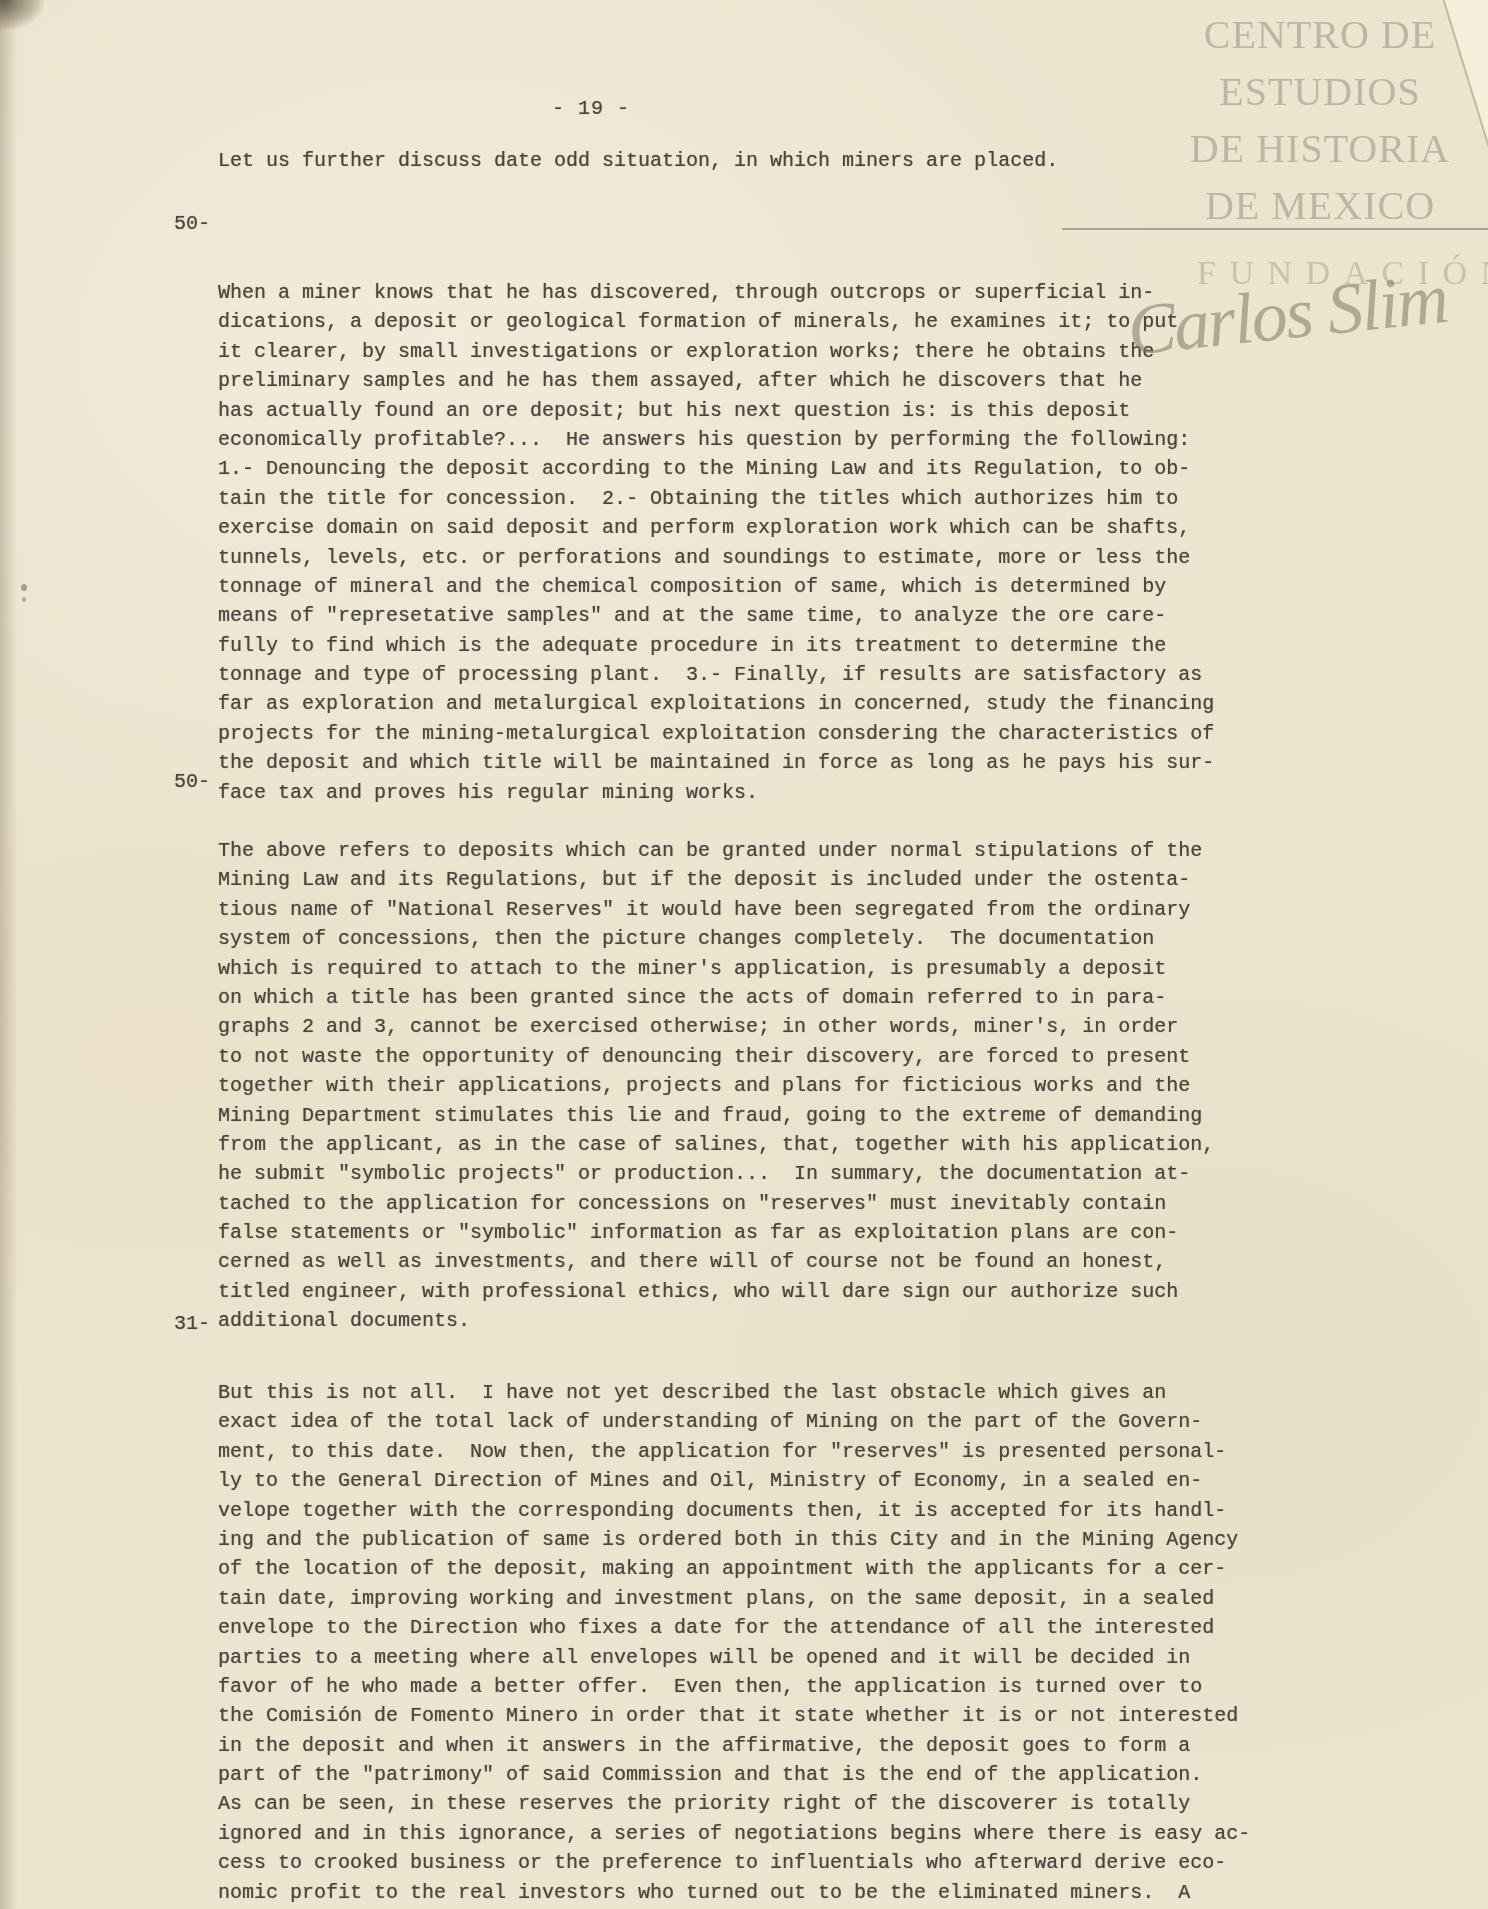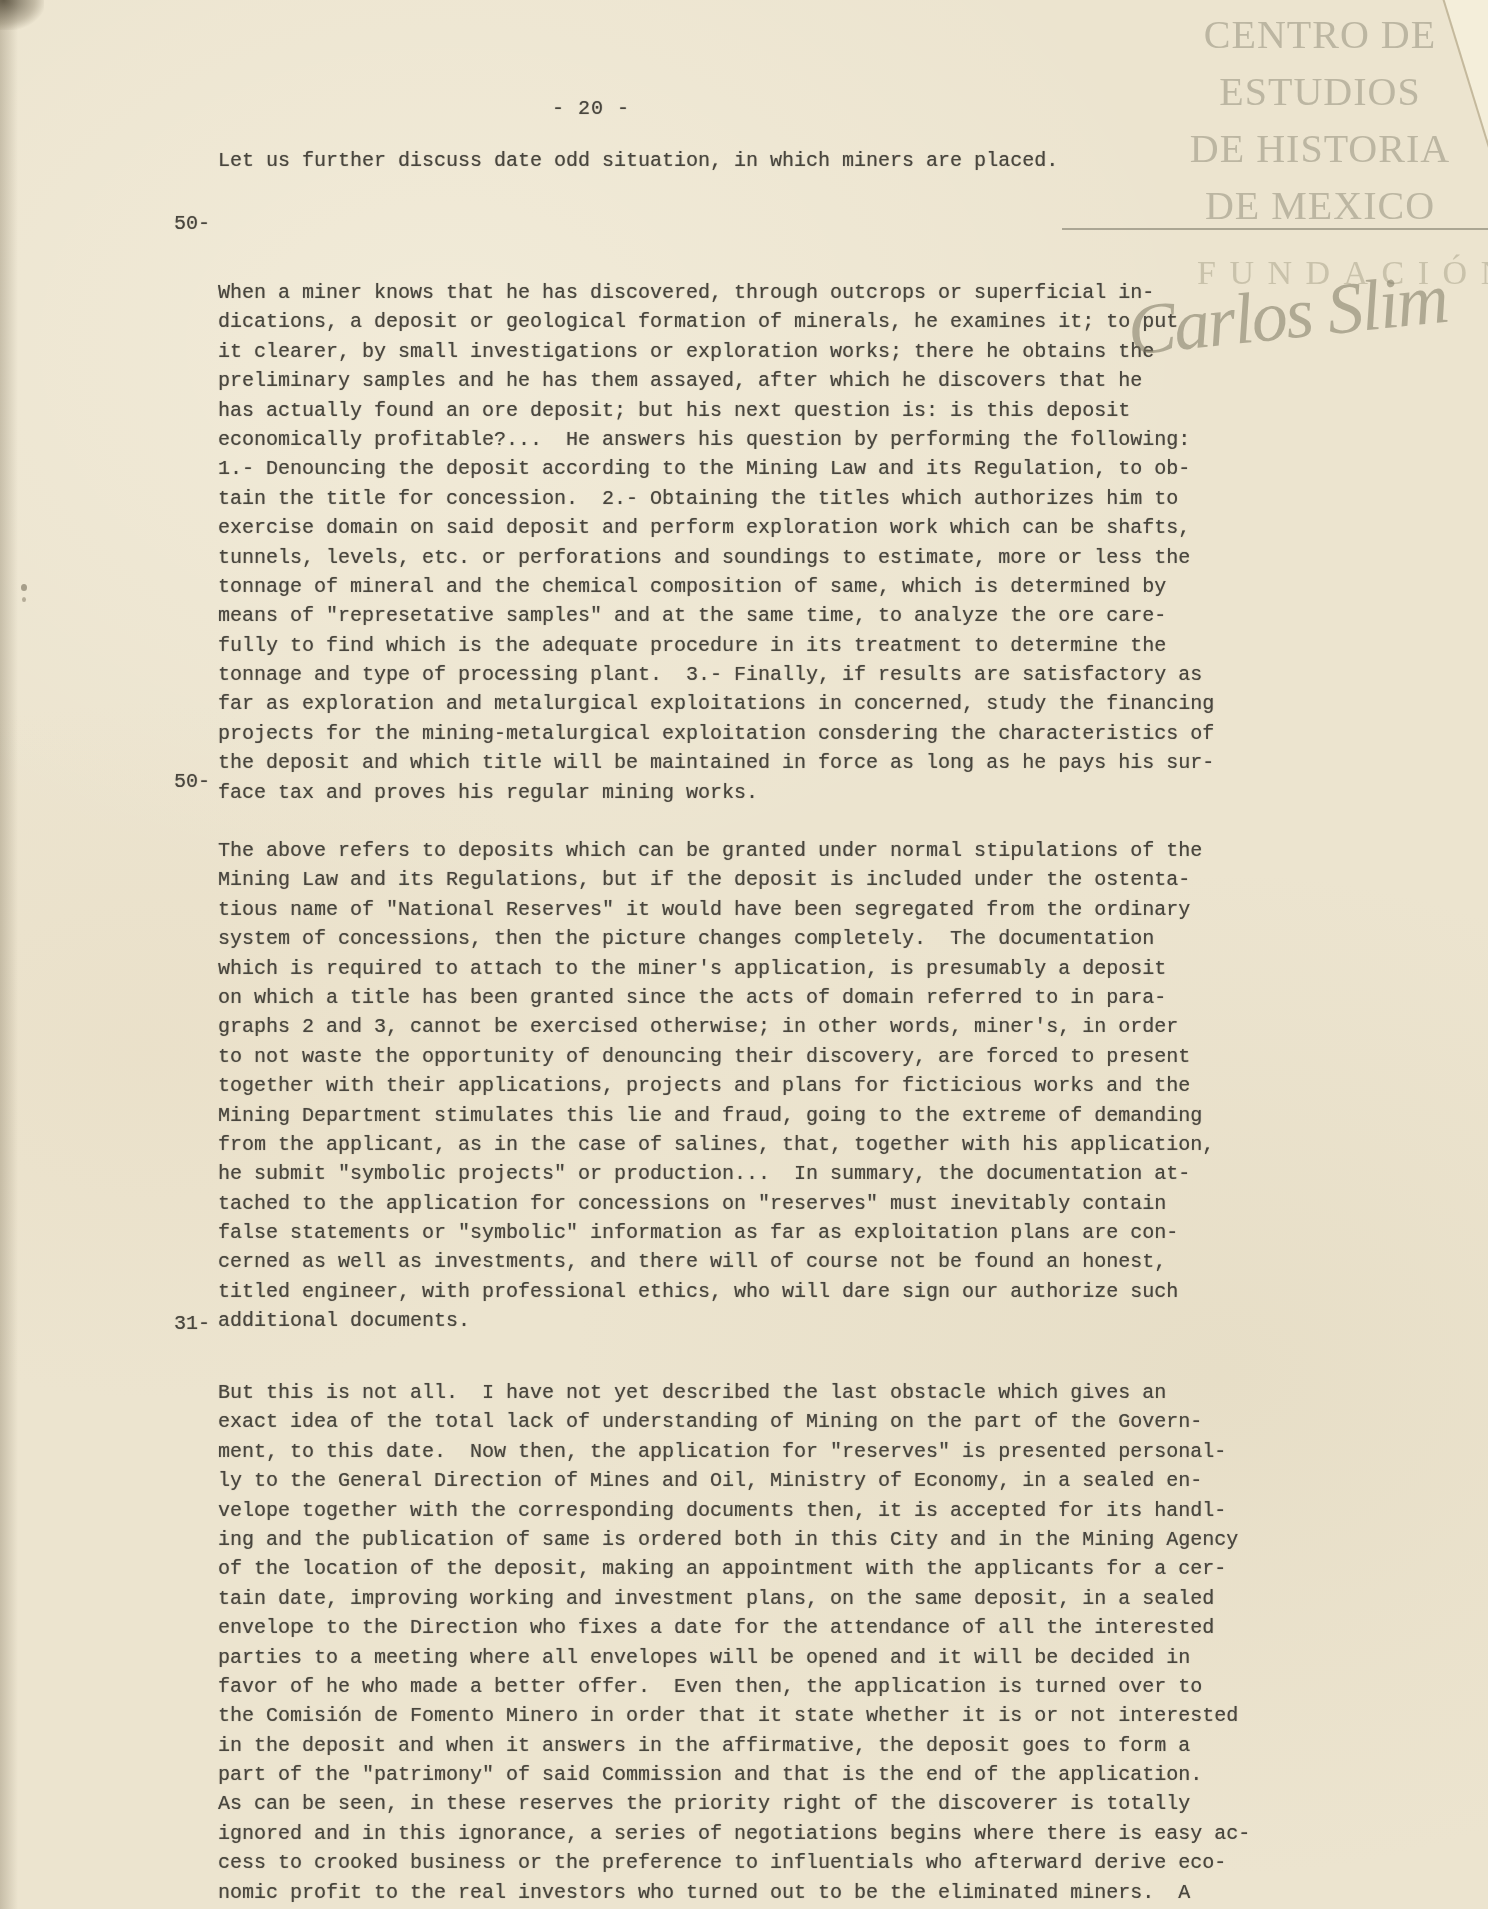--- a/index.html
+++ b/index.html
@@ -88,21 +88,21 @@
 </style>
 </head>
 <body>
 
 <div class="left-edge-shadow"></div>
 <div class="corner-blob"></div>
 <div class="corner-wedge"></div>
 <div class="corner-fold-line"></div>
 <div class="margin-speck"></div>
 
-<div class="typed page-number">- 20 -</div>
+<div class="typed page-number">- 19 -</div>
 <div class="typed intro-line">Let us further discuss date odd situation, in which miners are placed.</div>
 
 <section class="para typed" id="para-1">
   <span class="marker">50-</span>
   <div class="lines"><div class="tline">When a miner knows that he has discovered, through outcrops or superficial in-</div><div class="tline">dications, a deposit or geological formation of minerals, he examines it; to put</div><div class="tline">it clearer, by small investigations or exploration works; there he obtains the</div><div class="tline">preliminary samples and he has them assayed, after which he discovers that he</div><div class="tline">has actually found an ore deposit; but his next question is: is this deposit</div><div class="tline">economically profitable?...  He answers his question by performing the following:</div><div class="tline">1.- Denouncing the deposit according to the Mining Law and its Regulation, to ob-</div><div class="tline">tain the title for concession.  2.- Obtaining the titles which authorizes him to</div><div class="tline">exercise domain on said deposit and perform exploration work which can be shafts,</div><div class="tline">tunnels, levels, etc. or perforations and soundings to estimate, more or less the</div><div class="tline">tonnage of mineral and the chemical composition of same, which is determined by</div><div class="tline">means of "represetative samples" and at the same time, to analyze the ore care-</div><div class="tline">fully to find which is the adequate procedure in its treatment to determine the</div><div class="tline">tonnage and type of processing plant.  3.- Finally, if results are satisfactory as</div><div class="tline">far as exploration and metalurgical exploitations in concerned, study the financing</div><div class="tline">projects for the mining-metalurgical exploitation consdering the characteristics of</div><div class="tline">the deposit and which title will be maintained in force as long as he pays his sur-</div><div class="tline">face tax and proves his regular mining works.</div></div>
 </section>
 
 <section class="para typed" id="para-2">
   <span class="marker">50-</span>
   <div class="lines"><div class="tline">The above refers to deposits which can be granted under normal stipulations of the</div><div class="tline">Mining Law and its Regulations, but if the deposit is included under the ostenta-</div><div class="tline">tious name of "National Reserves" it would have been segregated from the ordinary</div><div class="tline">system of concessions, then the picture changes completely.  The documentation</div><div class="tline">which is required to attach to the miner's application, is presumably a deposit</div><div class="tline">on which a title has been granted since the acts of domain referred to in para-</div><div class="tline">graphs 2 and 3, cannot be exercised otherwise; in other words, miner's, in order</div><div class="tline">to not waste the opportunity of denouncing their discovery, are forced to present</div><div class="tline">together with their applications, projects and plans for ficticious works and the</div><div class="tline">Mining Department stimulates this lie and fraud, going to the extreme of demanding</div><div class="tline">from the applicant, as in the case of salines, that, together with his application,</div><div class="tline">he submit "symbolic projects" or production...  In summary, the documentation at-</div><div class="tline">tached to the application for concessions on "reserves" must inevitably contain</div><div class="tline">false statements or "symbolic" information as far as exploitation plans are con-</div><div class="tline">cerned as well as investments, and there will of course not be found an honest,</div><div class="tline">titled engineer, with professional ethics, who will dare sign our authorize such</div><div class="tline">additional documents.</div></div>

